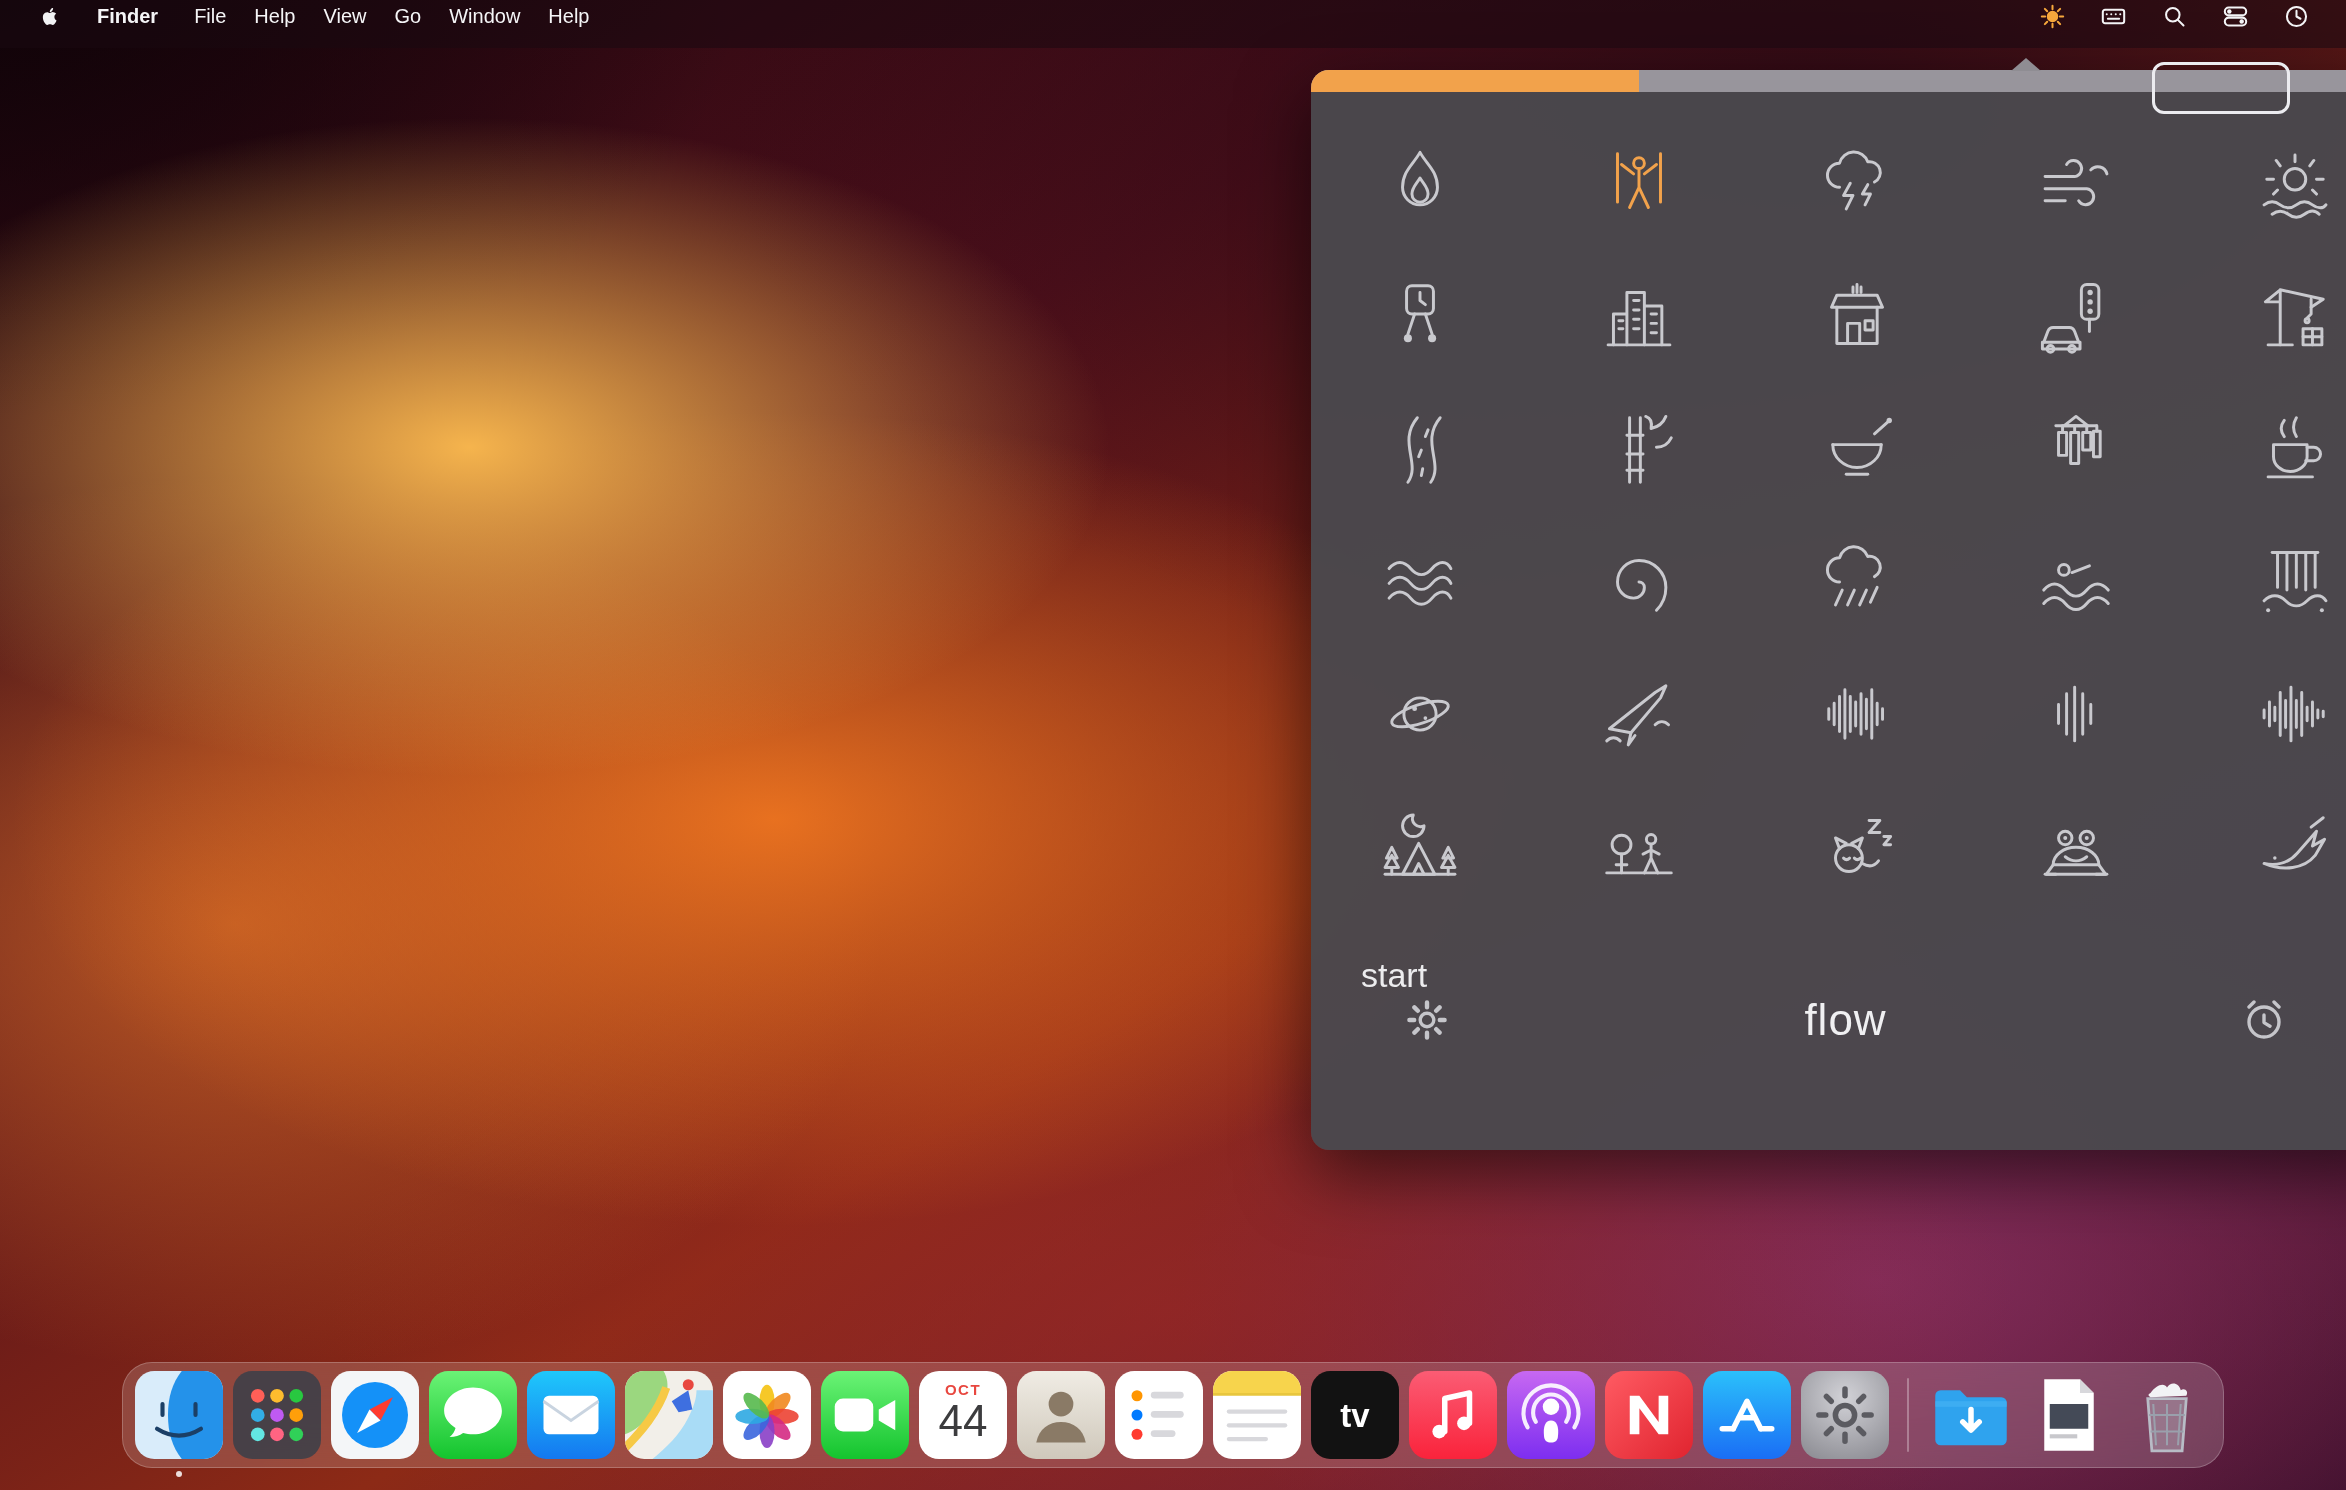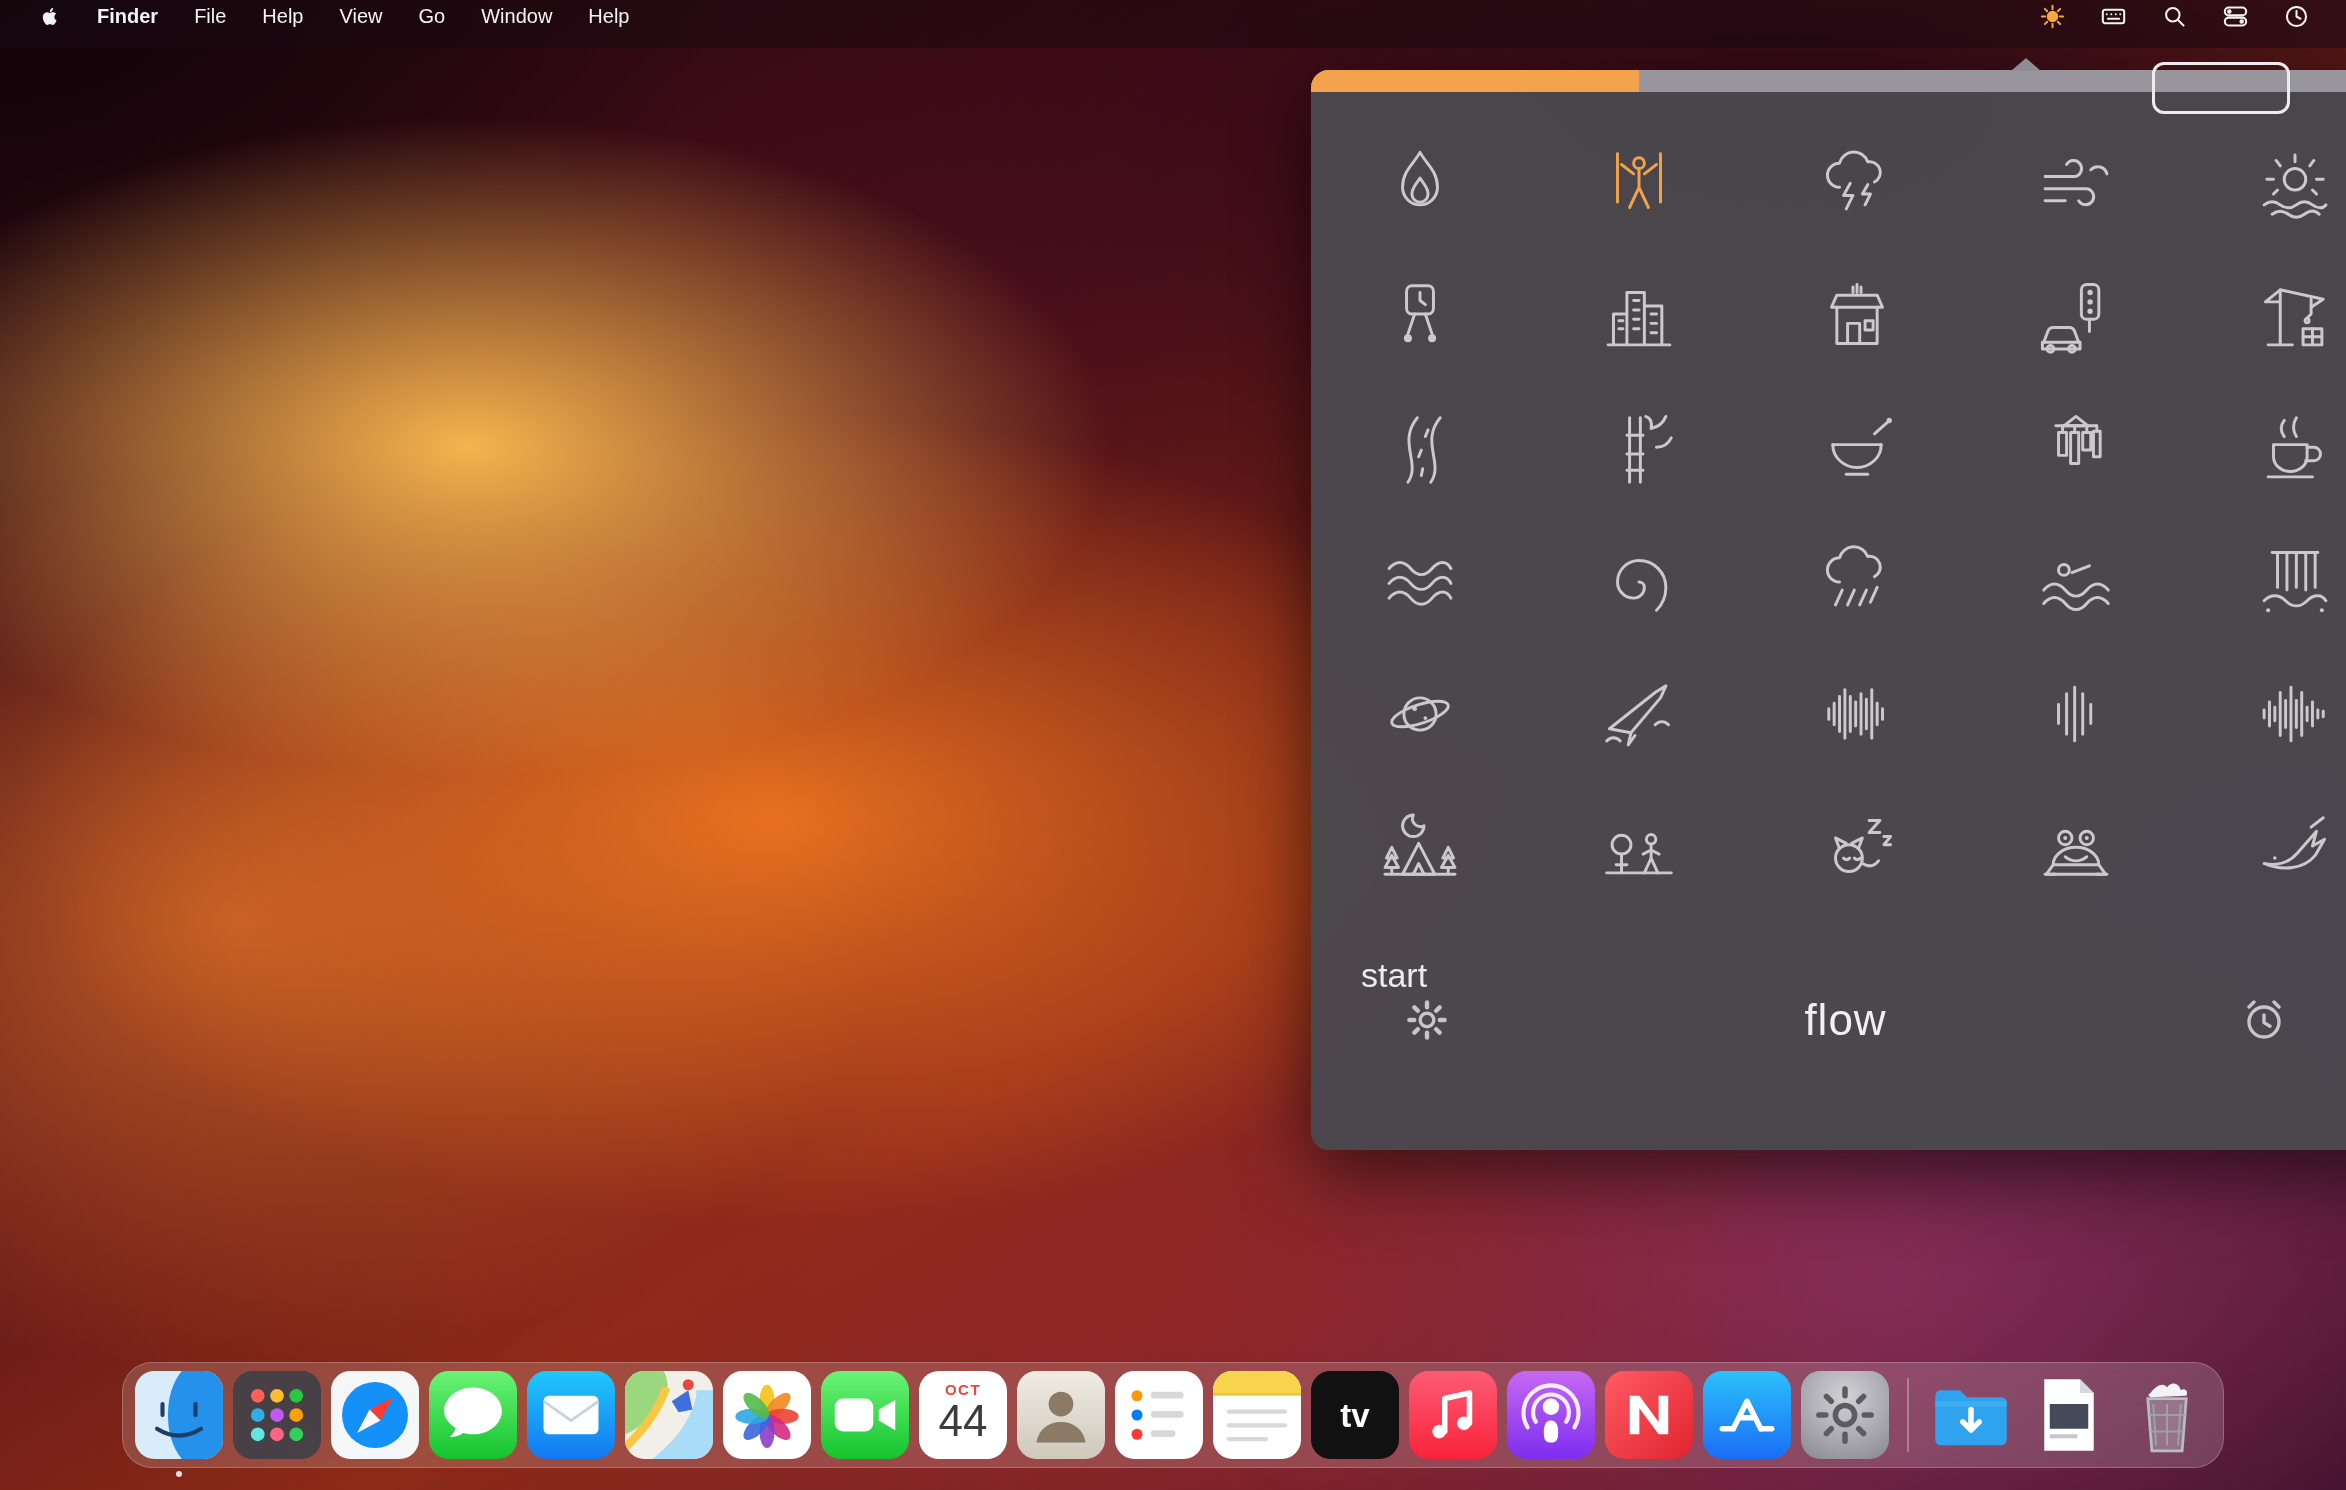--- a/index.html
+++ b/index.html
@@ -15,21 +15,21 @@
  radial-gradient(48% 44% at 80% 86%, rgba(135,47,99,.85), rgba(135,47,99,0) 62%),
  radial-gradient(40% 50% at 97% 60%, rgba(90,26,70,.8), rgba(90,26,70,0) 65%),
  radial-gradient(70% 55% at 78% 8%, rgba(40,8,20,.9), rgba(40,8,20,0) 70%),
  radial-gradient(45% 40% at 0% 0%, rgba(15,3,8,.9), rgba(15,3,8,0) 70%),
  linear-gradient(148deg,#1f050e 0%,#51101b 32%,#8c2a16 58%,#6e1f2c 78%,#3c0f2a 100%)}
 
 
 .menubar{position:absolute;top:0;left:0;right:0;height:48px;display:flex;align-items:center;justify-content:space-between;padding:0 36px 16px 40px;background:rgba(26,10,16,.55);color:#f5f5f7;font-size:20px;z-index:60}
 .mb-left{display:flex;align-items:center;gap:36px}
 .mb-app{font-weight:700}
-.mb-menus{display:flex;gap:36px}
+.mb-menus{display:flex;gap:28px}
 .mb-item{cursor:default}
 .mb-right{display:flex;align-items:center;gap:34px}
 .mico{width:27px;height:27px;display:block;fill:none;stroke:#f4f4f6;stroke-width:1.8;stroke-linecap:round;stroke-linejoin:round}
 .mico.sun{stroke:#f7a83c}
 .mico.sun circle{fill:#f7a83c}
 .mico .dotfill{fill:#f4f4f6;stroke:none}
 .apple-svg{width:21px;height:25px;display:block}
 
 
 .partial-window{position:absolute;left:2152px;top:62px;width:138px;height:52px;border:3px solid #ececf0;border-radius:12px;z-index:45}

